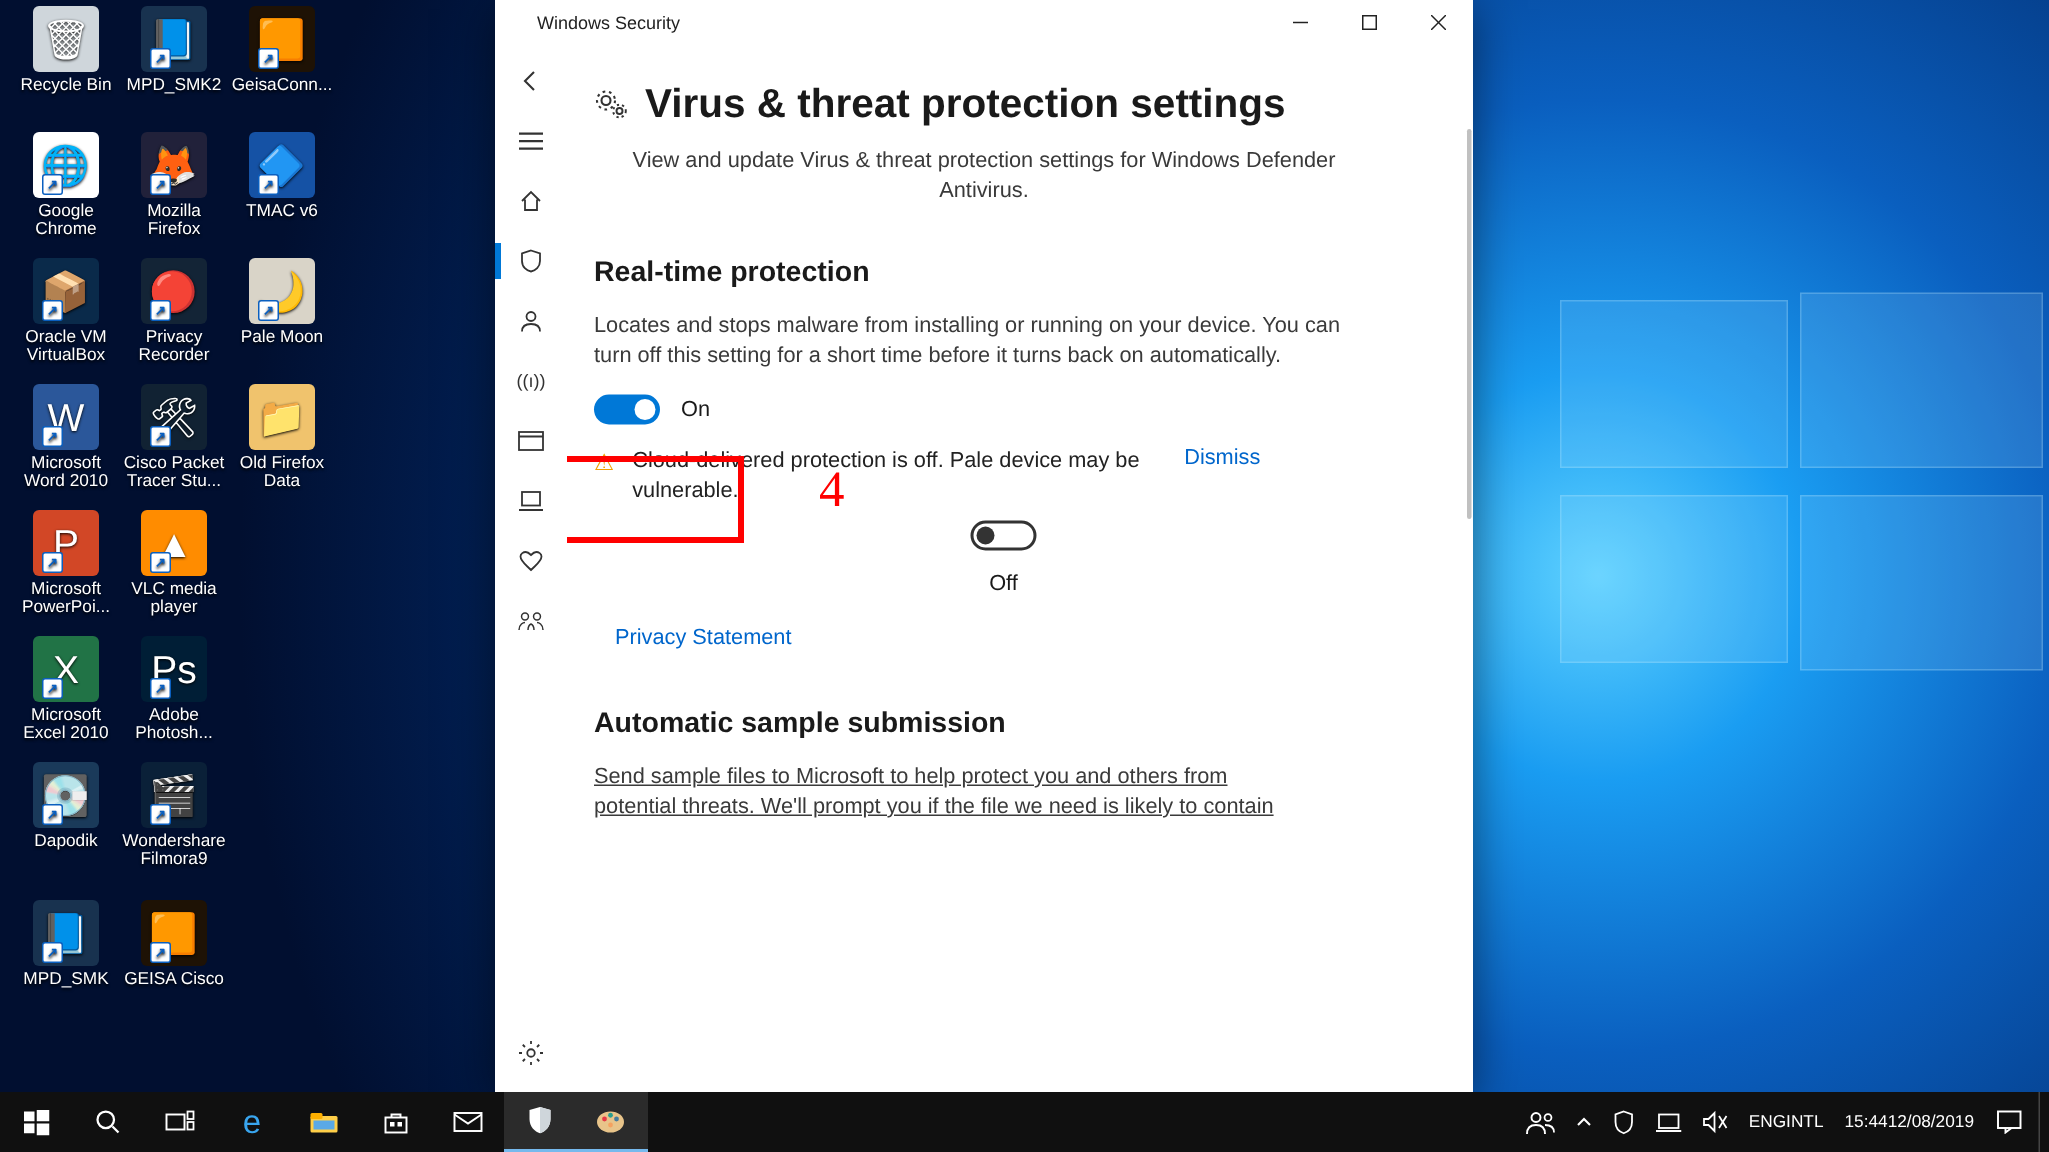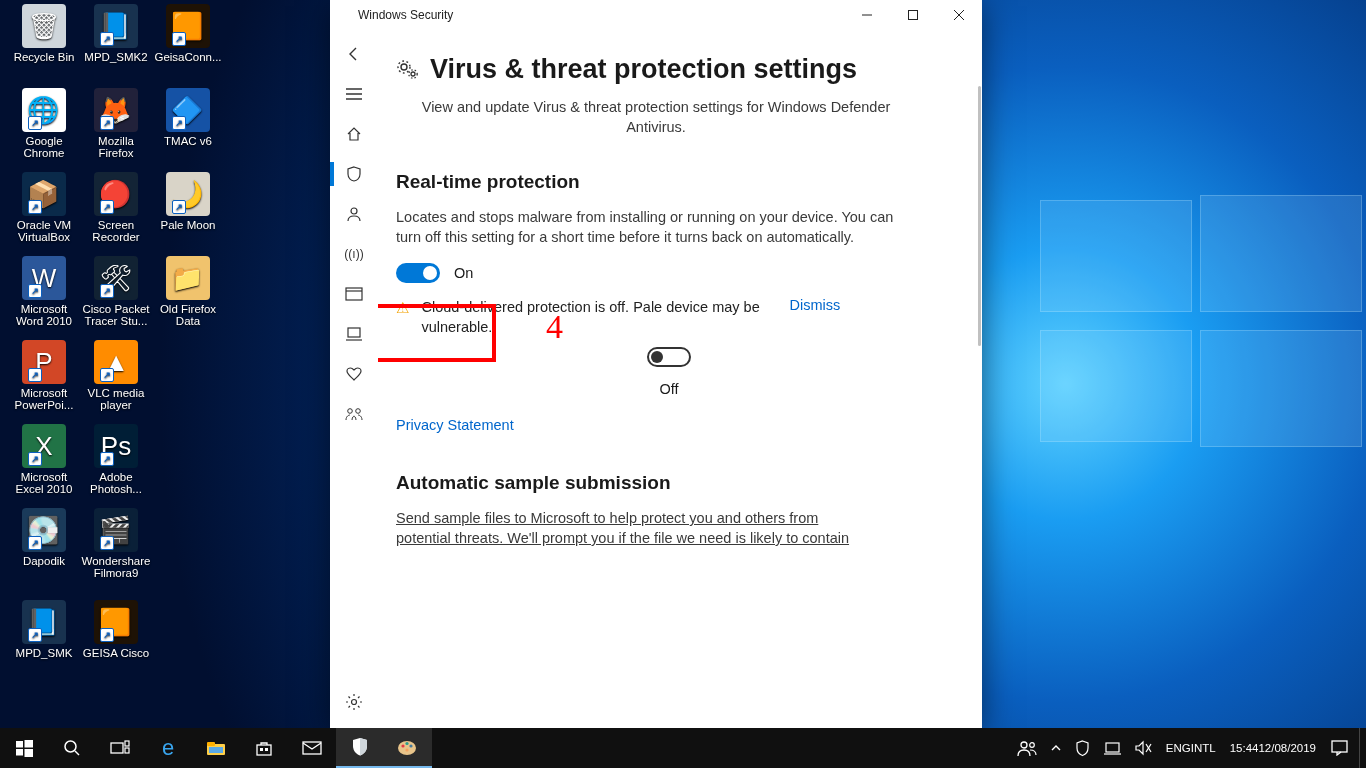--- a/index.html
+++ b/index.html
@@ -94,21 +94,21 @@
     <div class="dicon" style="left: 152px; top: 88px;">
       <div class="glyph" style="background: rgb(21, 82, 165);">🔷<div class="shortcut">↗</div></div>
       <div>TMAC v6</div>
     </div>
     <div class="dicon" style="left: 8px; top: 172px;">
       <div class="glyph" style="background: rgb(10, 42, 74);">📦<div class="shortcut">↗</div></div>
       <div>Oracle VM VirtualBox</div>
     </div>
     <div class="dicon" style="left: 80px; top: 172px;">
       <div class="glyph" style="background: rgb(19, 36, 54);">🔴<div class="shortcut">↗</div></div>
-      <div>Screen Recorder</div>
+      <div>Privacy Recorder</div>
     </div>
     <div class="dicon" style="left: 152px; top: 172px;">
       <div class="glyph" style="background: rgb(217, 212, 200);">🌙<div class="shortcut">↗</div></div>
       <div>Pale Moon</div>
     </div>
     <div class="dicon" style="left: 8px; top: 256px;">
       <div class="glyph" style="background: rgb(43, 87, 154);">W<div class="shortcut">↗</div></div>
       <div>Microsoft Word 2010</div>
     </div>
     <div class="dicon" style="left: 80px; top: 256px;">
@@ -271,21 +271,21 @@
         <span class="warnicon">⚠</span>
         <span class="wtext">Cloud-delivered protection is off. Pale device may be vulnerable.</span>
         <span class="dismiss">Dismiss</span>
       </div>
       <div class="toggleRow" style="margin-top:10px;flex-direction:column;">
         <div class="toggle off">
             <div class="knob"></div>
           </div>
         <div class="tlabel">Off</div>
       </div>
-      <a class="link" style="margin-left:0;">Privacy Statement</a>
+      <a class="link" style="margin-left:14px;">Privacy Statement</a>
 
       <h2 style="margin-top:38px;">Automatic sample submission</h2>
       <div class="desc" style="max-width:460px;text-decoration:underline;">Send sample files to Microsoft to help protect you and others from potential threats.  We'll prompt you if the file we need is likely to contain</div>
 
       
       <div class="annot-box" style="left:-4px;top:274px;width:122px;height:58px;"></div>
       <div class="annot-num" style="left:168px;top:278px;">4</div>
     </div>
   </div>
 </div>

